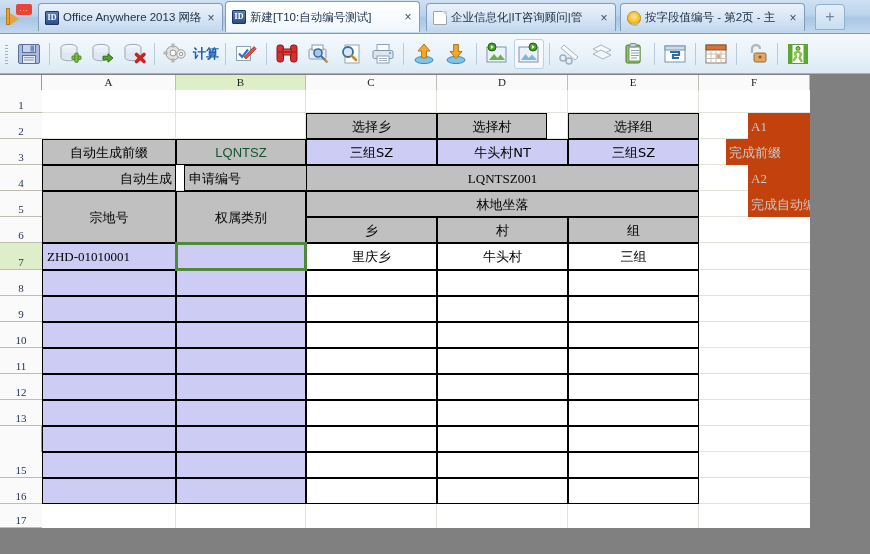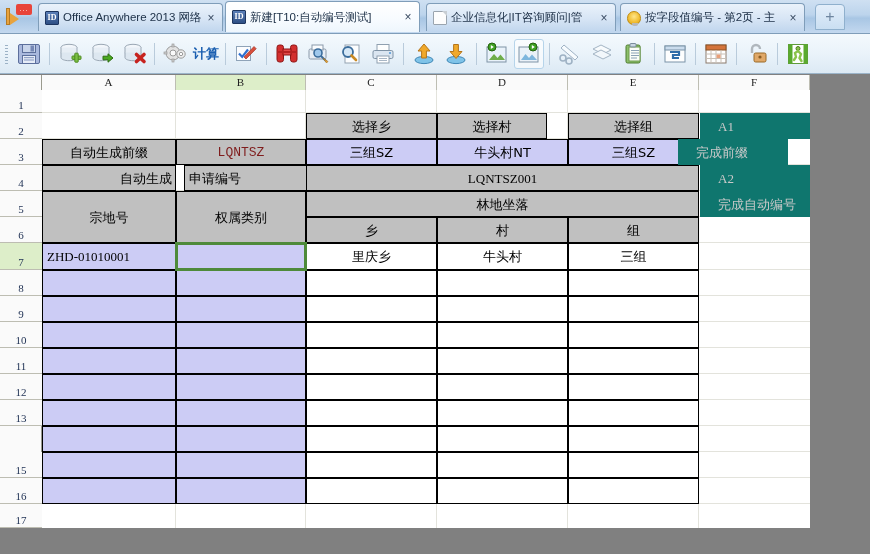--- a/index.html
+++ b/index.html
@@ -159,25 +159,25 @@
     display: flex; align-items: center; justify-content: center;
     font-size: 13px; color: #000; overflow: hidden;
     font-family: "DejaVu Sans", "Liberation Sans", sans-serif;
     line-height: 1;
   }
   .cell.gray { background: #c0c0c0; border: 1px solid #000; }
   .cell.lav  { background: #ccccf5; border: 1px solid #000; }
   .cell.white { background: #ffffff; border: 1px solid #000; }
   .cell.right { justify-content: flex-end; padding-right: 3px; }
   .cell.left  { justify-content: flex-start; padding-left: 4px; }
-  .cell.blue-txt { color: #7f1d1d; font-family: Liberation Mono, monospace; font-size: 13px; text-align: center; }
+  .cell.blue-txt { color: #14532d; font-family: Liberation Sans, sans-serif; font-size: 13px; text-align: center; }
   .cell.mono { font-family: "Liberation Serif", serif; font-size: 13px; }
   .cell.ghost {
-    color: #c9c9c9; background: #0f766e; border: none;
-    justify-content: flex-start; padding-left: 18px; font-size: 13px;
+    color: #c9c9c9; background: #c2410c; border: none;
+    justify-content: flex-start; padding-left: 3px; font-size: 13px; margin-left: 48px;
   }
   .cell.ghost.serif { font-family: "Liberation Serif", serif; }
 
   .selbox {
     position: absolute; border: 3px solid #4e8a3a; z-index: 20;
     pointer-events: none;
   }
 
   .hscroll-gap {
     position: absolute; left: 0; top: 528px; width: 870px; height: 26px; background: #808080;

